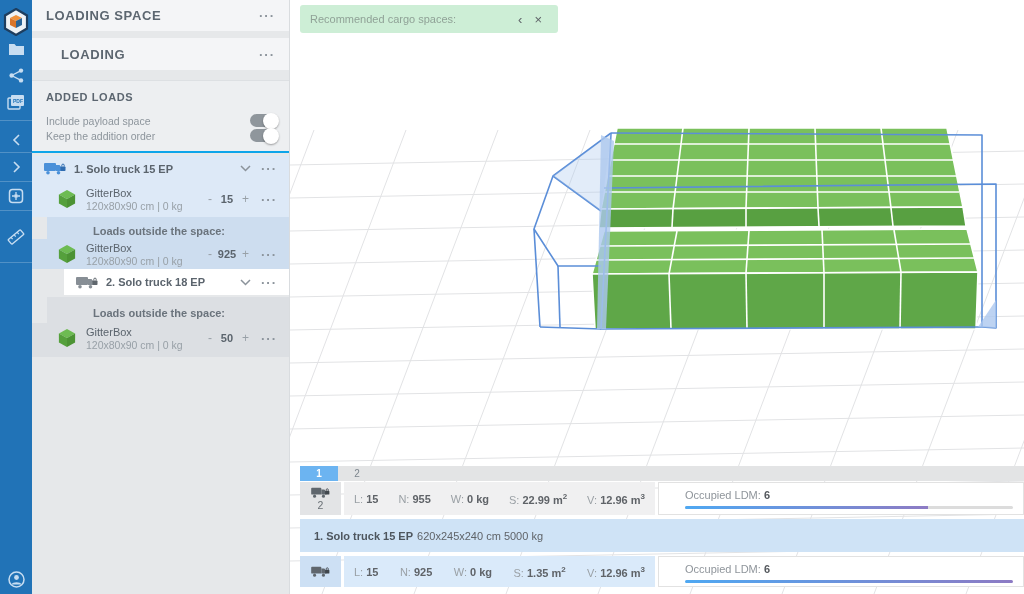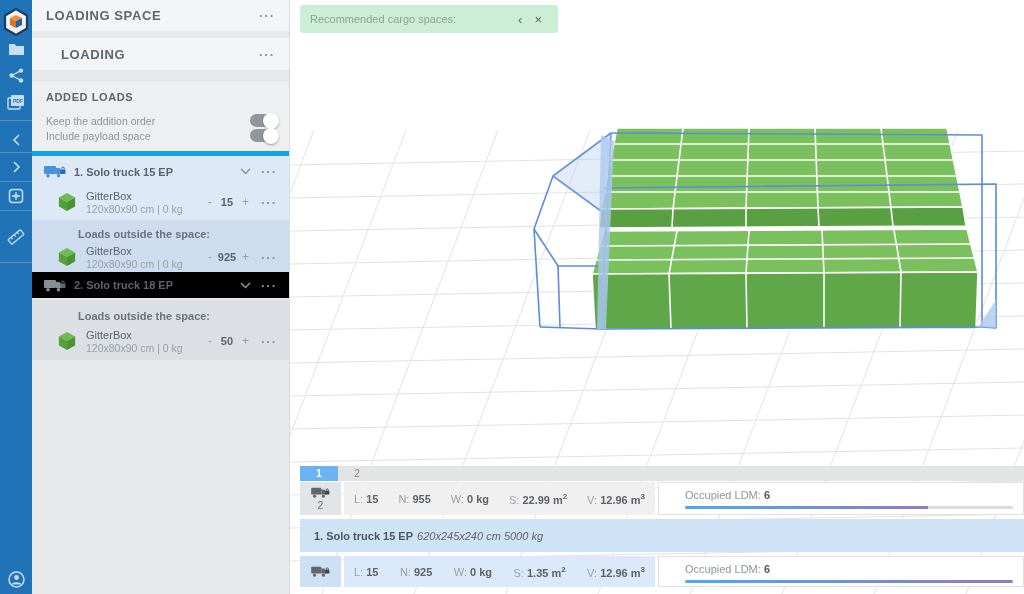--- a/index.html
+++ b/index.html
@@ -11,42 +11,42 @@
   #iconbar { position:absolute; left:0; top:0; width:32px; height:594px; background:#2173b7; z-index:30; }
   .ibtn { position:absolute; left:0; width:32px; display:flex; justify-content:center; align-items:center; cursor:pointer; }
   .isep { position:absolute; left:0; width:32px; height:1px; background:rgba(255,255,255,.22); }
 
   
   #sidepanel { position:absolute; left:32px; top:0; width:258px; height:594px; background:#e6e8ea; z-index:25; border-right:1px solid #d9dcdf; }
   .strip { background:#f4f5f7; display:flex; align-items:center; justify-content:space-between; padding:0 14px; }
   .striptitle { font-size:13px; font-weight:bold; letter-spacing:.6px; color:#5c6670; }
   .dots { color:#8b939b; font-size:13px; font-weight:bold; letter-spacing:1px; cursor:pointer; line-height:1; }
   .gapA { height:7px; } .gapB { height:10px; }
-  .addedblock { background:#edeff1; border-top:1px solid #dde0e3; border-bottom:5px solid #0ea5e9; padding:10px 0 8px 0; }
+  .addedblock { background:#edeff1; border-top:1px solid #dde0e3; border-bottom:2px solid #0ea5e9; padding:10px 0 8px 0; }
   .addedtitle { font-size:11px; font-weight:bold; letter-spacing:.6px; color:#5c6670; padding:0 14px 10px 14px; }
   .togglerow { display:flex; align-items:center; justify-content:space-between; padding:1px 12px 1px 14px; height:15px; }
   .togglelabel { font-size:10.5px; color:#8d959c; }
   .toggle { width:27px; height:13px; border-radius:7px; background:#8f969c; position:relative; cursor:pointer; flex:0 0 auto; }
   .toggle::after { content:''; position:absolute; right:-2px; top:-1.5px; width:16px; height:16px; border-radius:50%; background:#fff; box-shadow:0 1px 2px rgba(0,0,0,.35); }
 
   .truckhead { display:flex; align-items:center; padding:0 12px; }
   .truckhead .tname { font-size:11px; font-weight:bold; color:#5b646d; margin-left:8px; flex:1; }
   .loadrow { display:flex; align-items:center; padding:0 12px 0 26px; }
   .loadtxt { margin-left:10px; flex:1; }
   .loadname { font-size:11px; font-weight:normal; color:#5b646d; }
   .loaddims { font-size:10.5px; color:#98a0a7; margin-top:1px; }
   .stepper { display:flex; align-items:center; margin-right:10px; }
   .stepbtn { color:#98a0a7; font-size:12px; cursor:pointer; padding:0 2px; }
   .stepqty { font-size:11px; font-weight:bold; color:#5b646d; min-width:26px; text-align:center; }
-  .outlabel { font-size:11px; font-weight:bold; color:#6a737c; padding:0 12px 0 46px; display:flex; align-items:flex-end; }
+  .outlabel { font-size:11px; font-weight:bold; color:#6a737c; padding:0 12px 0 46px; display:flex; align-items:flex-end;margin-left:15px; }
   .chev { margin:0 10px 0 6px; cursor:pointer; display:flex; }
 
   .sec-blue { background:#dde9f7; }
   .sec-blue2 { background:#cdddef; }
-  .sec-gray { background:#000000; }
+  .sec-gray { background:#ffffff;margin-left:32px; }
   .sec-gray2 { background:#dcdfe3; }
 
   
   #canvas { position:absolute; left:290px; top:0; width:734px; height:594px; background:#fff; z-index:1; }
 
   
   #notif { position:absolute; left:300px; top:5px; width:258px; height:28px; background:#cdeed6; border-radius:3px;
     display:flex; align-items:center; padding:0 10px; z-index:40; }
   #notif .ntext { font-size:11px; color:#90a297; flex:1; }
   #notif .nbtn { color:#5f6368; font-size:13px; cursor:pointer; padding:0 6px; line-height:1; }
@@ -62,21 +62,21 @@
   .stat b { color:#5f6368; }
   .stat sup { font-size:8px; color:#5f6368; font-weight:bold; }
   .occcell { position:absolute; left:658px; right:0; background:#fff; border:1px solid #e2e2e2; padding:6px 10px 0 26px; }
   .occtext { font-size:11px; color:#8f959b; }
   .occtext b { color:#55595e; }
   .bartrack { margin-top:5px; height:3px; background:#dcdcdc; border-radius:2px; overflow:hidden; }
   .barfill { height:3px; background:linear-gradient(90deg,#4fa8f2,#8d7bc4); }
   .truckcount { font-size:10.5px; color:#6a7076; margin-top:1px; }
   #namerow { left:300px; top:519px; right:0; height:33px; background:#cfe3f6; display:flex; align-items:center; padding:0 14px; }
   #namerow .nb { font-size:11px; font-weight:bold; color:#4e565e; }
-  #namerow .nr { font-size:11px; color:#5f6368; margin-left:4px;font-style:italic; }
+  #namerow .nr { font-size:11px; color:#5f6368; margin-left:4px; }
 
   svg { display:block; }
 </style>
 </head>
 <body>
 
 <div id="iconbar">
   <div class="ibtn" style="top:6px;height:32px;">
     <svg width="26" height="28" viewBox="0 0 26 28">
       <polygon points="13,1 24,7.5 24,20.5 13,27 2,20.5 2,7.5" fill="#eef2f6" stroke="#1e3e5f" stroke-width="2.2"></polygon>
@@ -152,25 +152,25 @@
   <div class="gapA"></div>
   <div class="strip" style="height:32px;padding-left:29px;">
     <span class="striptitle">LOADING</span>
     <span class="dots">···</span>
   </div>
   <div class="gapB"></div>
 
   <div class="addedblock">
     <div class="addedtitle">ADDED LOADS</div>
     <div class="togglerow">
-      <span class="togglelabel">Keep the addition order</span>
+      <span class="togglelabel">Include payload space</span>
       <span class="toggle"></span>
     </div>
     <div class="togglerow">
-      <span class="togglelabel">Include payload space</span>
+      <span class="togglelabel">Keep the addition order</span>
       <span class="toggle"></span>
     </div>
   </div>
   <div style="height:3px;"></div>
 
   <div class="sec-blue truckhead" style="height:25px;">
     <svg width="22" height="13" viewBox="0 0 22 13">
       <rect x="0" y="1" width="12" height="8" rx="1" fill="#4a90d9"></rect>
       <path d="M12,3 h3.5 l2.5,3 v3 h-6 z" fill="#4a90d9"></path>
       <circle cx="4" cy="10.8" r="1.8" fill="#4a90d9"></circle>

